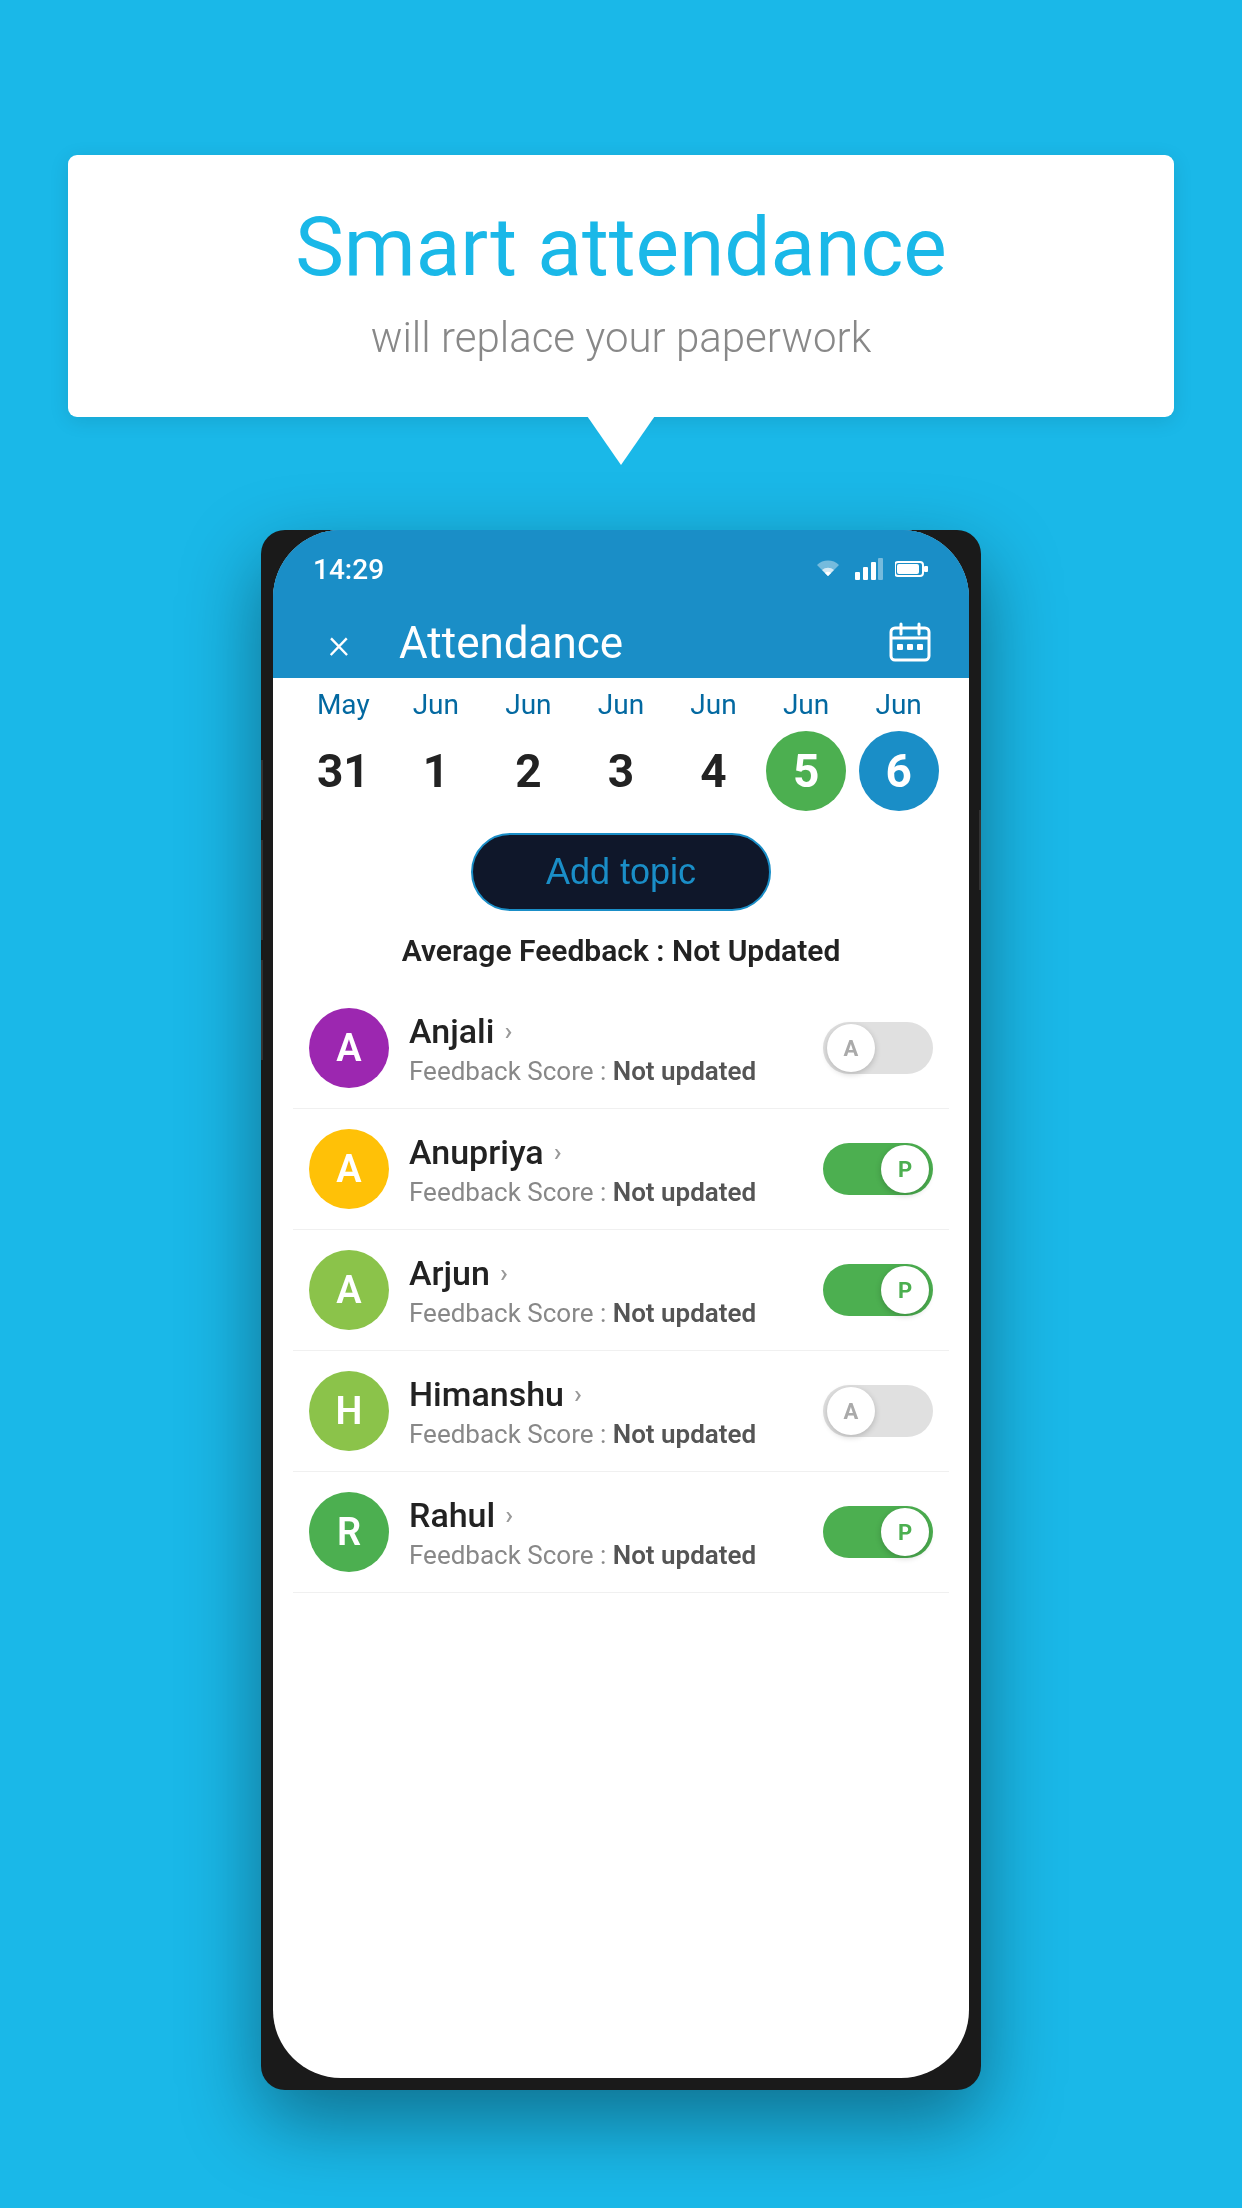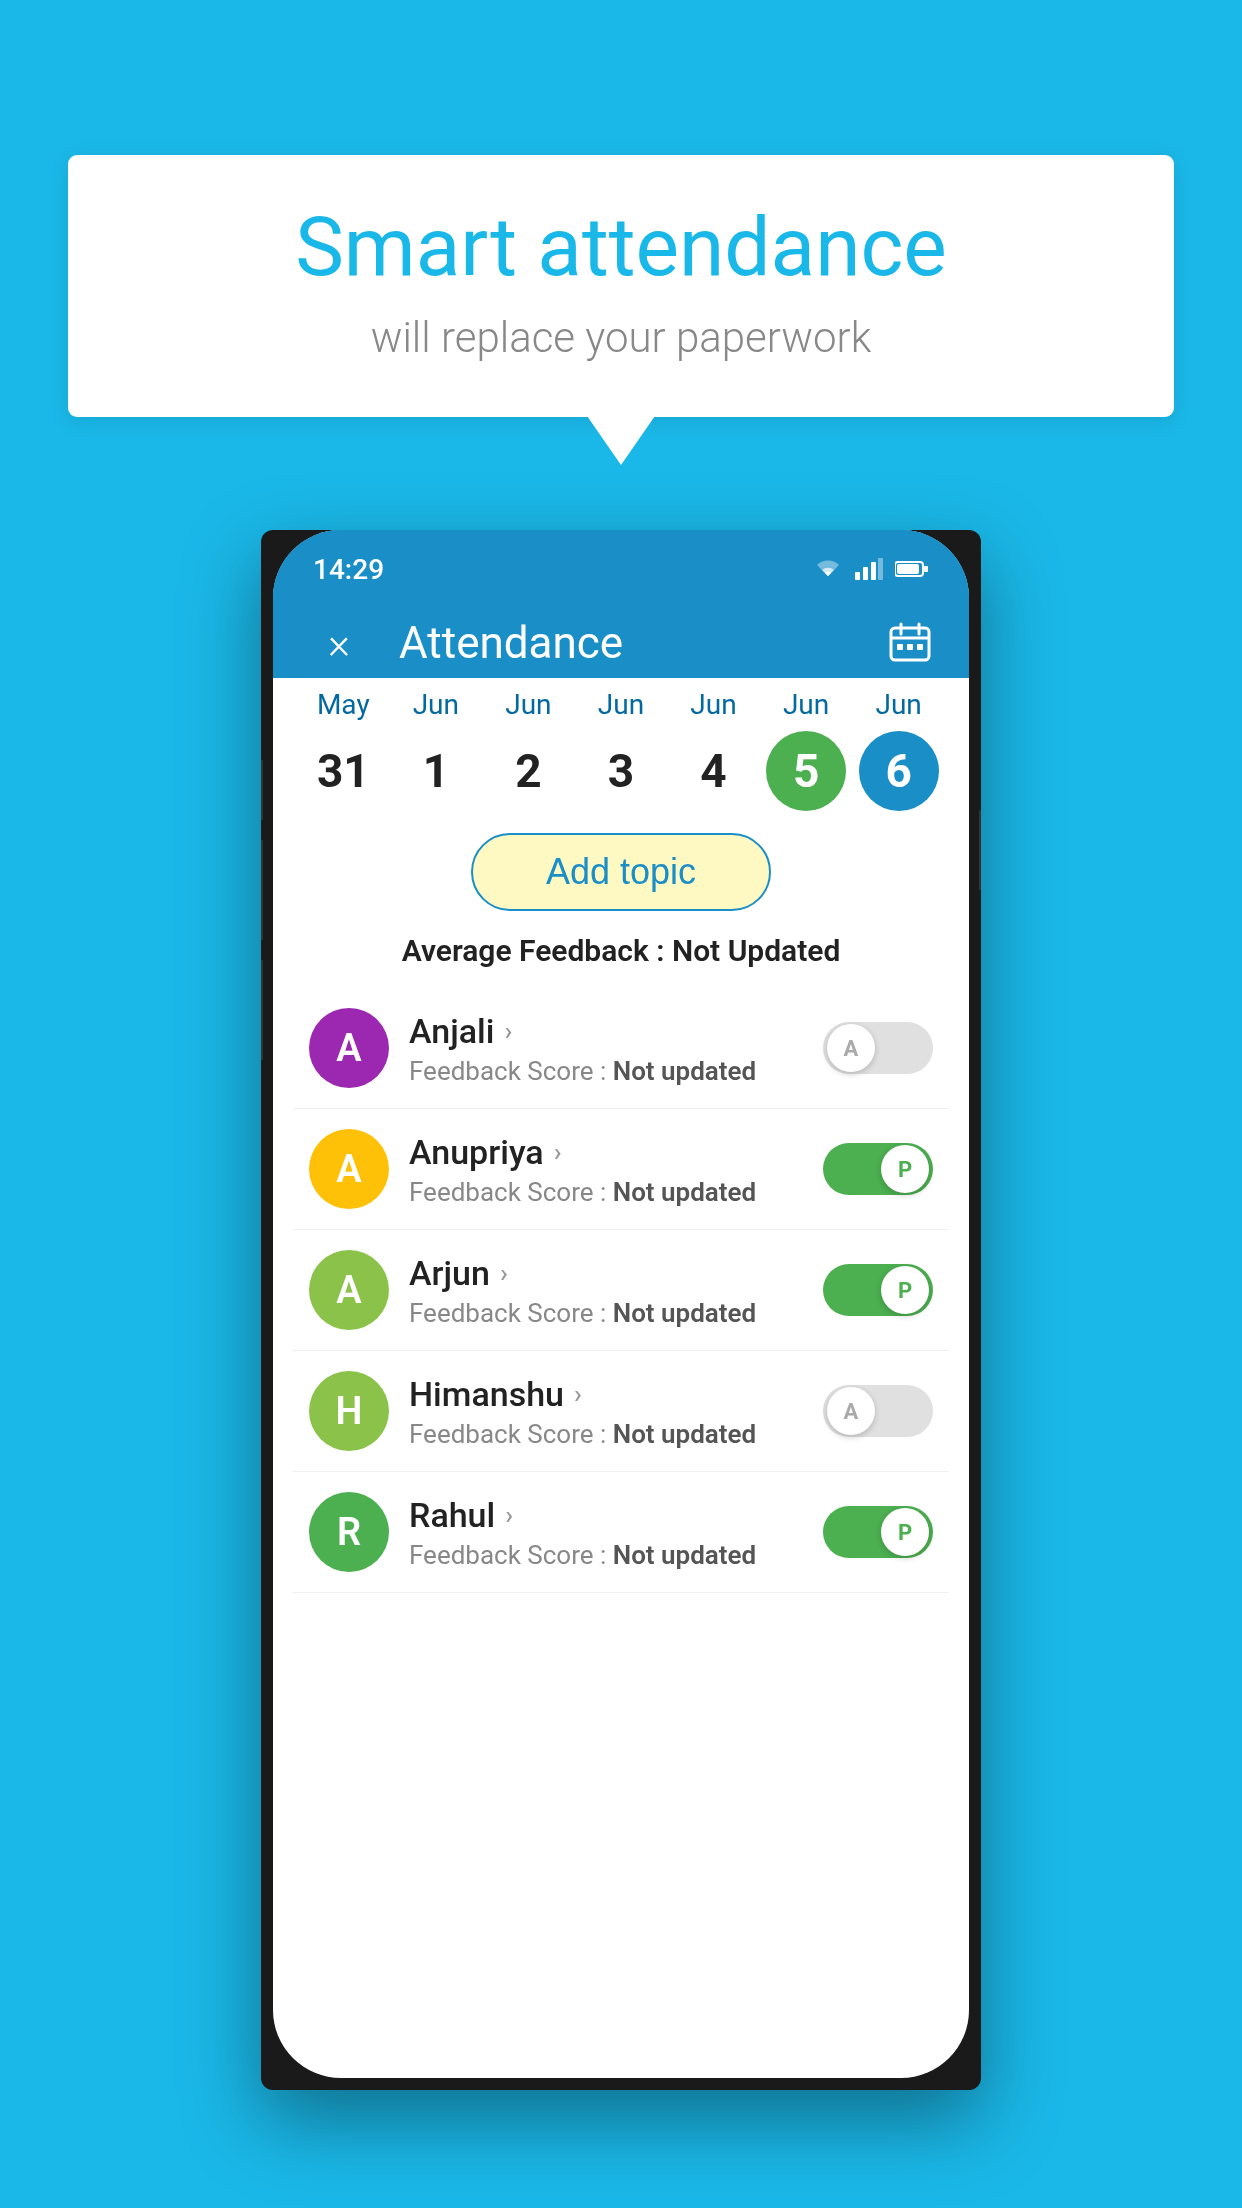--- a/index.html
+++ b/index.html
@@ -59,21 +59,21 @@
 
     
     .phone-frame {
       position: absolute;
       top: 530px;
       left: 50%;
       transform: translateX(-50%);
       width: 720px;
       height: 1560px;
       background: #1a1a1a;
-      border-radius: 12px;
+      border-radius: 24px;
       box-shadow: 0 30px 80px rgba(0,0,0,0.4);
       overflow: hidden;
     }
 
     .status-bar {
       position: absolute;
       top: 0;
       left: 0;
       right: 0;
       height: 78px;
@@ -209,21 +209,21 @@
 
     
     .add-topic-btn {
       display: block;
       margin: 22px auto;
       border: 2px solid #1a8ec7;
       border-radius: 40px;
       padding: 16px 50px;
       color: #1a8ec7;
       font-size: 36px;
-      background: #fef9c3;
+      background: #0f172a;
       cursor: pointer;
       font-weight: 400;
       text-align: center;
       width: 300px;
     }
 
     
     .avg-feedback {
       text-align: center;
       font-size: 30px;

